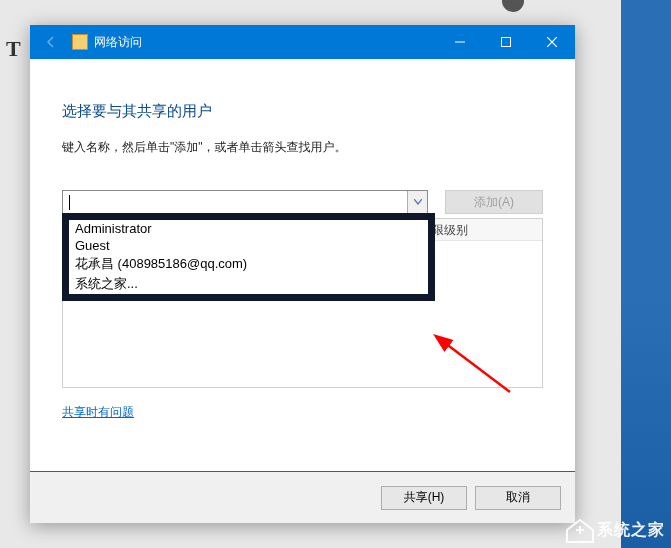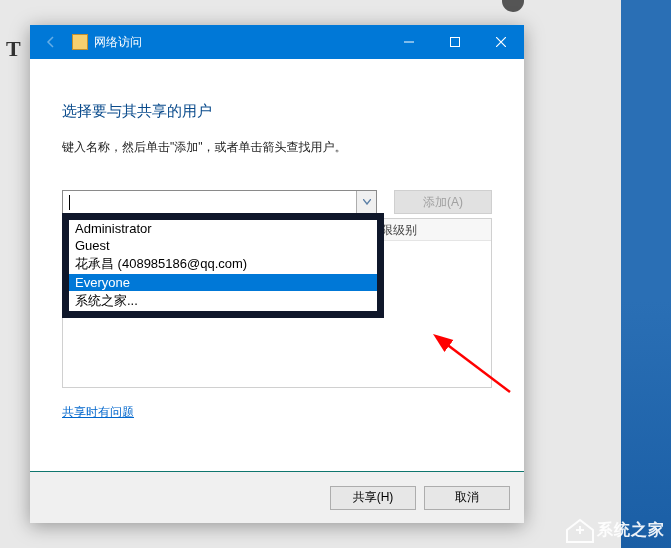--- a/index.html
+++ b/index.html
@@ -13,21 +13,21 @@
       overflow: hidden;
     }
     .backdrop {
       position: absolute;
       right: 0; top: 0; width: 50px; height: 100%;
       background: linear-gradient(180deg,#2a6fb5 55%,#1a5ea5 100%);
     }
     .window {
       position: absolute;
       left: 30px; top: 25px;
-      width: 494px; height: 498px;
+      width: 545px; height: 498px;
       background: #fff;
       box-shadow: 0 3px 18px rgba(0,0,0,.35);
       display: flex; flex-direction: column;
     }
     .titlebar {
       height: 34px;
       background: #0078d7;
       color: #fff;
       display: flex; align-items: center;
       padding-left: 10px;
@@ -245,21 +245,20 @@
               <path d="M0 0 L4 5 L8 0" fill="none" stroke="#5b7fa6" stroke-width="1.4"></path>
             </svg>
         </div>
       </div>
       <button class="add-btn" disabled="">添加(A)</button>
 
       <div class="dropdown" id="dropdown">
           <div class="dropdown-item">Administrator</div>
           <div class="dropdown-item">Guest</div>
           <div class="dropdown-item">花承昌 (408985186@qq.com)</div>
-          <div class="dropdown-item selected">Everyone</div>
           <div class="dropdown-item">系统之家...</div>
         </div>
     </div>
 
     <div class="list-area">
       <div class="list-header">
         <div class="list-col" style="flex:1">名称</div>
         <div class="list-col" style="width:130px">权限级别</div>
       </div>
     </div>

